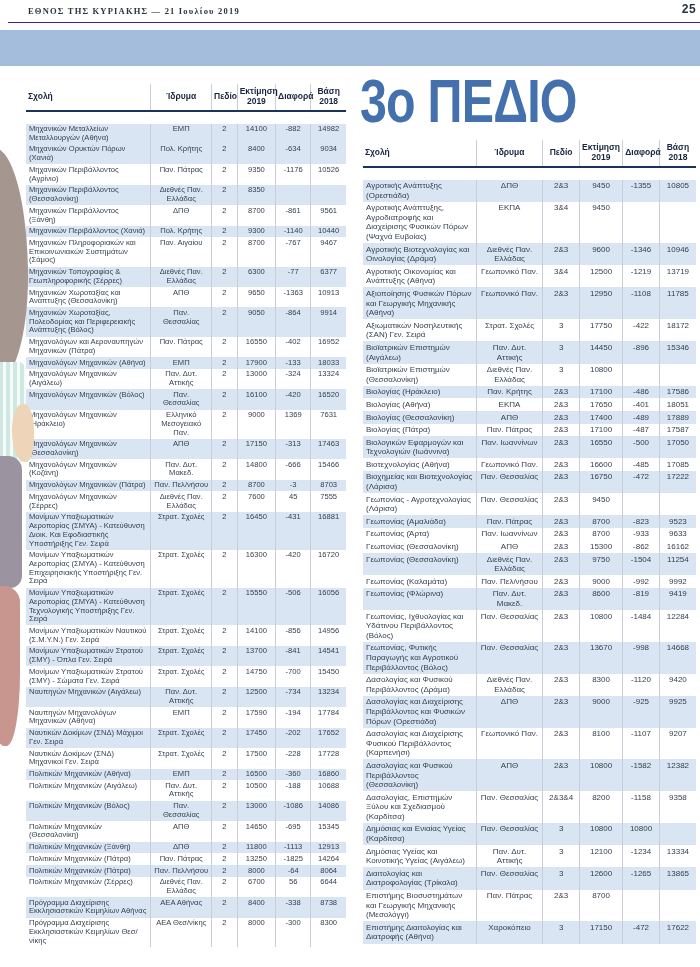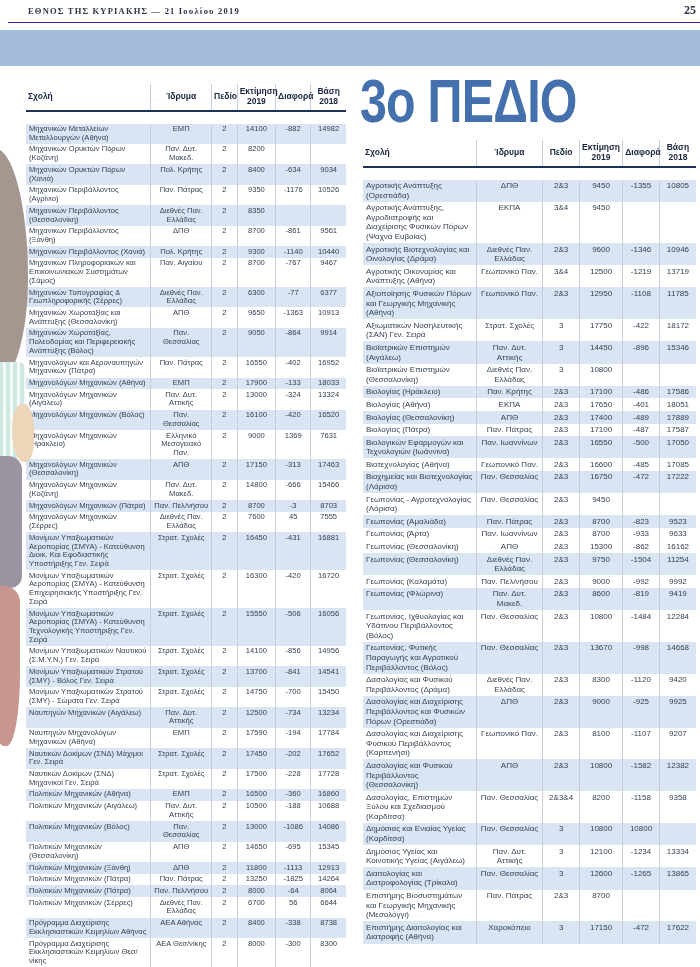--- a/index.html
+++ b/index.html
@@ -2,21 +2,21 @@
 <html><head>
 <meta charset="utf-8">
 <style>
   html,body{margin:0;padding:0;}
   body{background:#e8e8e8;font-family:"Liberation Sans",sans-serif;}
   #page{position:relative;width:700px;height:967px;background:#ffffff;overflow:hidden;margin:0 auto;}
 
   
   #masthead-bar{position:absolute;left:8px;top:0;width:100%;height:22px;border-bottom:1px solid #4c1d95;}
   #masthead-text{position:absolute;left:20px;top:6px;font-family:"Liberation Serif",serif;font-size:8.5px;font-weight:bold;letter-spacing:1.2px;color:#2a3340;}
-  #page-number{position:absolute;right:12px;top:3px;font-family:Liberation Serif, serif;font-size:12px;font-weight:bold;color:#2a3340;}
+  #page-number{position:absolute;right:12px;top:3px;font-family:Liberation Mono, monospace;font-size:12px;font-weight:bold;color:#2a3340;}
 
   
   #blue-banner{position:absolute;left:0;top:30px;width:100%;height:36px;background:#a5bddc;}
 
   
   .blob{position:absolute;z-index:3;}
   #blob-hair{left:-30px;top:148px;width:58px;height:235px;background:#a59690;border-radius:42% 58% 55% 45%/40% 55% 45% 60%;}
   #blob-shirt{left:-8px;top:362px;width:34px;height:100px;background:repeating-linear-gradient(90deg,#cfe8e1 0 4px,#f4fbf8 4px 7px);border-radius:8px;}
   #blob-skin{left:12px;top:404px;width:22px;height:58px;background:#eed4b9;border-radius:50% 50% 40% 60%;}
   #blob-sleeve{left:-12px;top:456px;width:34px;height:132px;background:#9b94a0;border-radius:10px 14px 12px 10px;}
@@ -92,28 +92,20 @@
         </thead>
       <tbody>
           <tr class="shade">
             <td>Μηχανικών Μεταλλείων Μεταλλουργών (Αθήνα)</td>
             <td>ΕΜΠ</td>
             <td>2</td>
             <td>14100</td>
             <td>-882</td>
             <td>14982</td>
           </tr>
-          <tr>
-            <td>Μηχανικών Ορυκτών Πόρων (Κοζάνη)</td>
-            <td>Παν. Δυτ. Μακεδ.</td>
-            <td>2</td>
-            <td>8200</td>
-            <td></td>
-            <td></td>
-          </tr>
           <tr class="shade">
             <td>Μηχανικών Ορυκτών Πόρων (Χανιά)</td>
             <td>Πολ. Κρήτης</td>
             <td>2</td>
             <td>8400</td>
             <td>-634</td>
             <td>9034</td>
           </tr>
           <tr>
             <td>Μηχανικών Περιβάλλοντος (Αγρίνιο)</td>
@@ -277,21 +269,21 @@
           </tr>
           <tr>
             <td>Μονίμων Υπαξιωματικών Ναυτικού (Σ.Μ.Υ.Ν.) Γεν. Σειρά</td>
             <td>Στρατ. Σχολές</td>
             <td>2</td>
             <td>14100</td>
             <td>-856</td>
             <td>14956</td>
           </tr>
           <tr class="shade">
-            <td>Μονίμων Υπαξιωματικών Στρατού (ΣΜΥ) - Βόλος  Γεν. Σειρά</td>
+            <td>Μονίμων Υπαξιωματικών Στρατού (ΣΜΥ) - Όπλα  Γεν. Σειρά</td>
             <td>Στρατ. Σχολές</td>
             <td>2</td>
             <td>13700</td>
             <td>-841</td>
             <td>14541</td>
           </tr>
           <tr>
             <td>Μονίμων Υπαξιωματικών Στρατού (ΣΜΥ) - Σώματα  Γεν. Σειρά</td>
             <td>Στρατ. Σχολές</td>
             <td>2</td>

